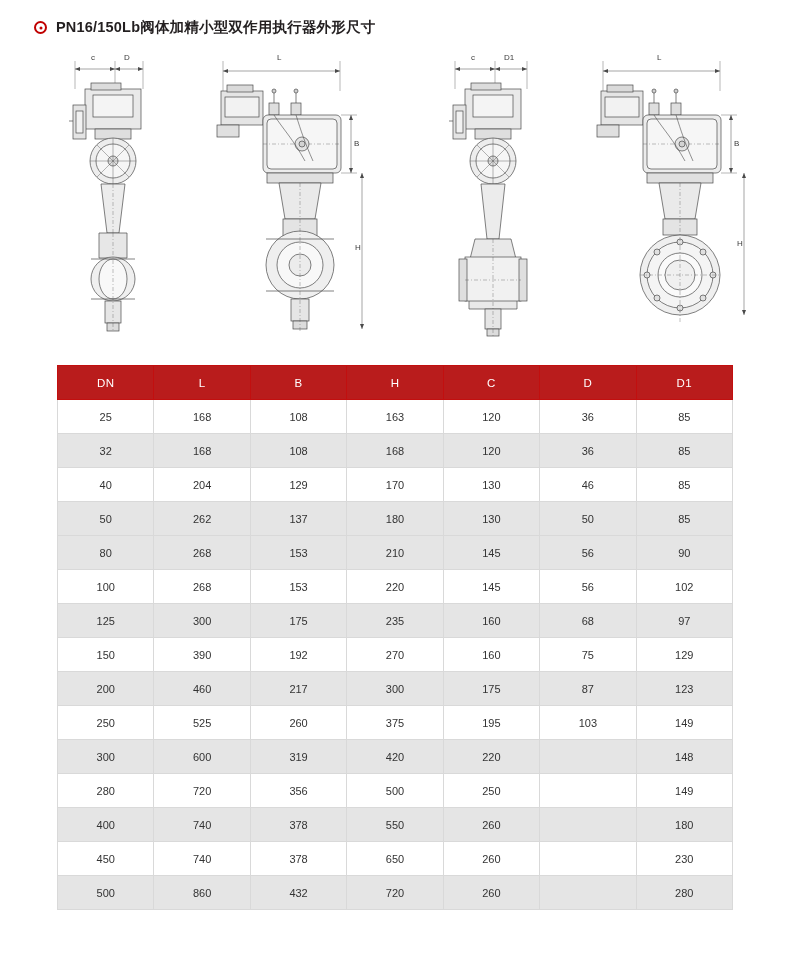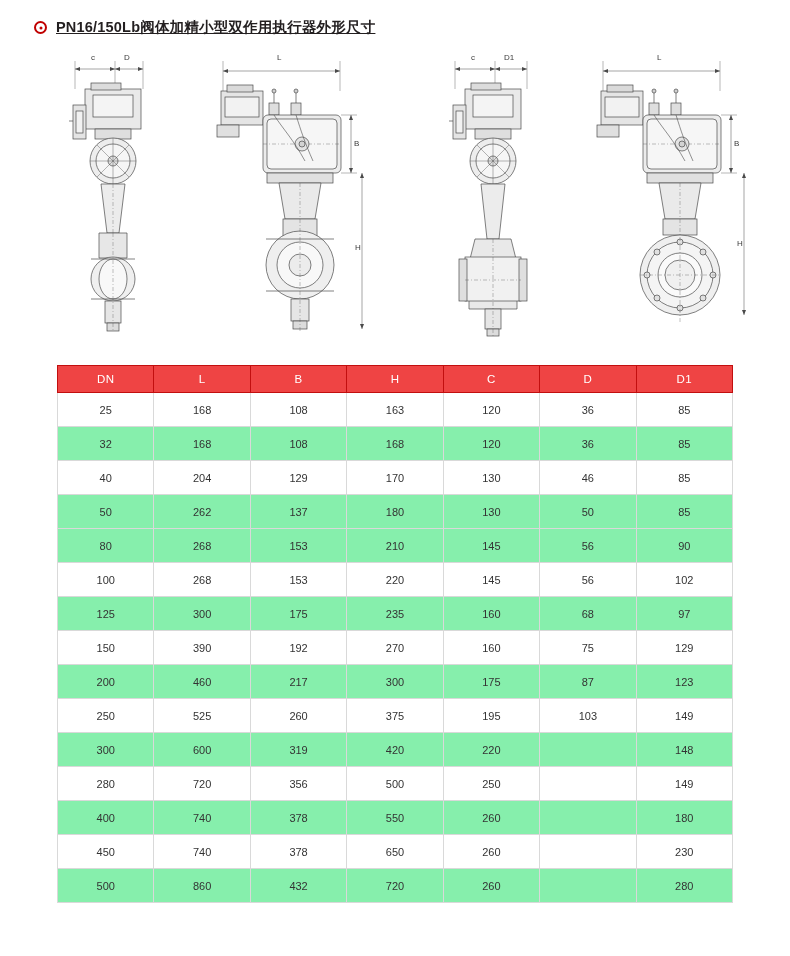--- a/index.html
+++ b/index.html
@@ -39,21 +39,20 @@
     background: #c00000;
     border-radius: 50%;
     transform: translate(-50%, -50%);
   }
   .header-title {
     font-size: 14.5px;
     font-weight: bold;
     color: #231f20;
     letter-spacing: 0.2px;
     white-space: nowrap;
-    text-decoration: underline;
   }
   
   .drawings {
     position: relative;
     width: 790px;
     height: 310px;
     margin-top: 6px;
   }
   .drawing {
     position: absolute;
@@ -76,39 +75,39 @@
     left: 57px;
     top: 365px;
     width: 676px;
   }
   table.dim-table {
     border-collapse: collapse;
     width: 100%;
     table-layout: fixed;
   }
   table.dim-table th {
-    background: #ef4444;
+    background: #b91c1c;
     color: #ffffff;
     font-size: 11.5px;
     font-weight: normal;
-    height: 27px;
+    height: 34px;
     text-align: center;
     border: 1px solid #c20f0f;
     letter-spacing: 0.3px;
   }
   table.dim-table td {
     font-size: 11px;
     color: #333333;
     text-align: center;
     height: 34px;
     border: 1px solid #d9d9d9;
     background: #ffffff;
   }
   table.dim-table tr.alt td {
-    background: #86efac;
+    background: #e5e5e5;
     margin-left: 24px;
   }
 </style>
 </head>
 <body>
 
 <div class="page">
 
   <div class="header">
     <span class="bullet-icon"></span>

